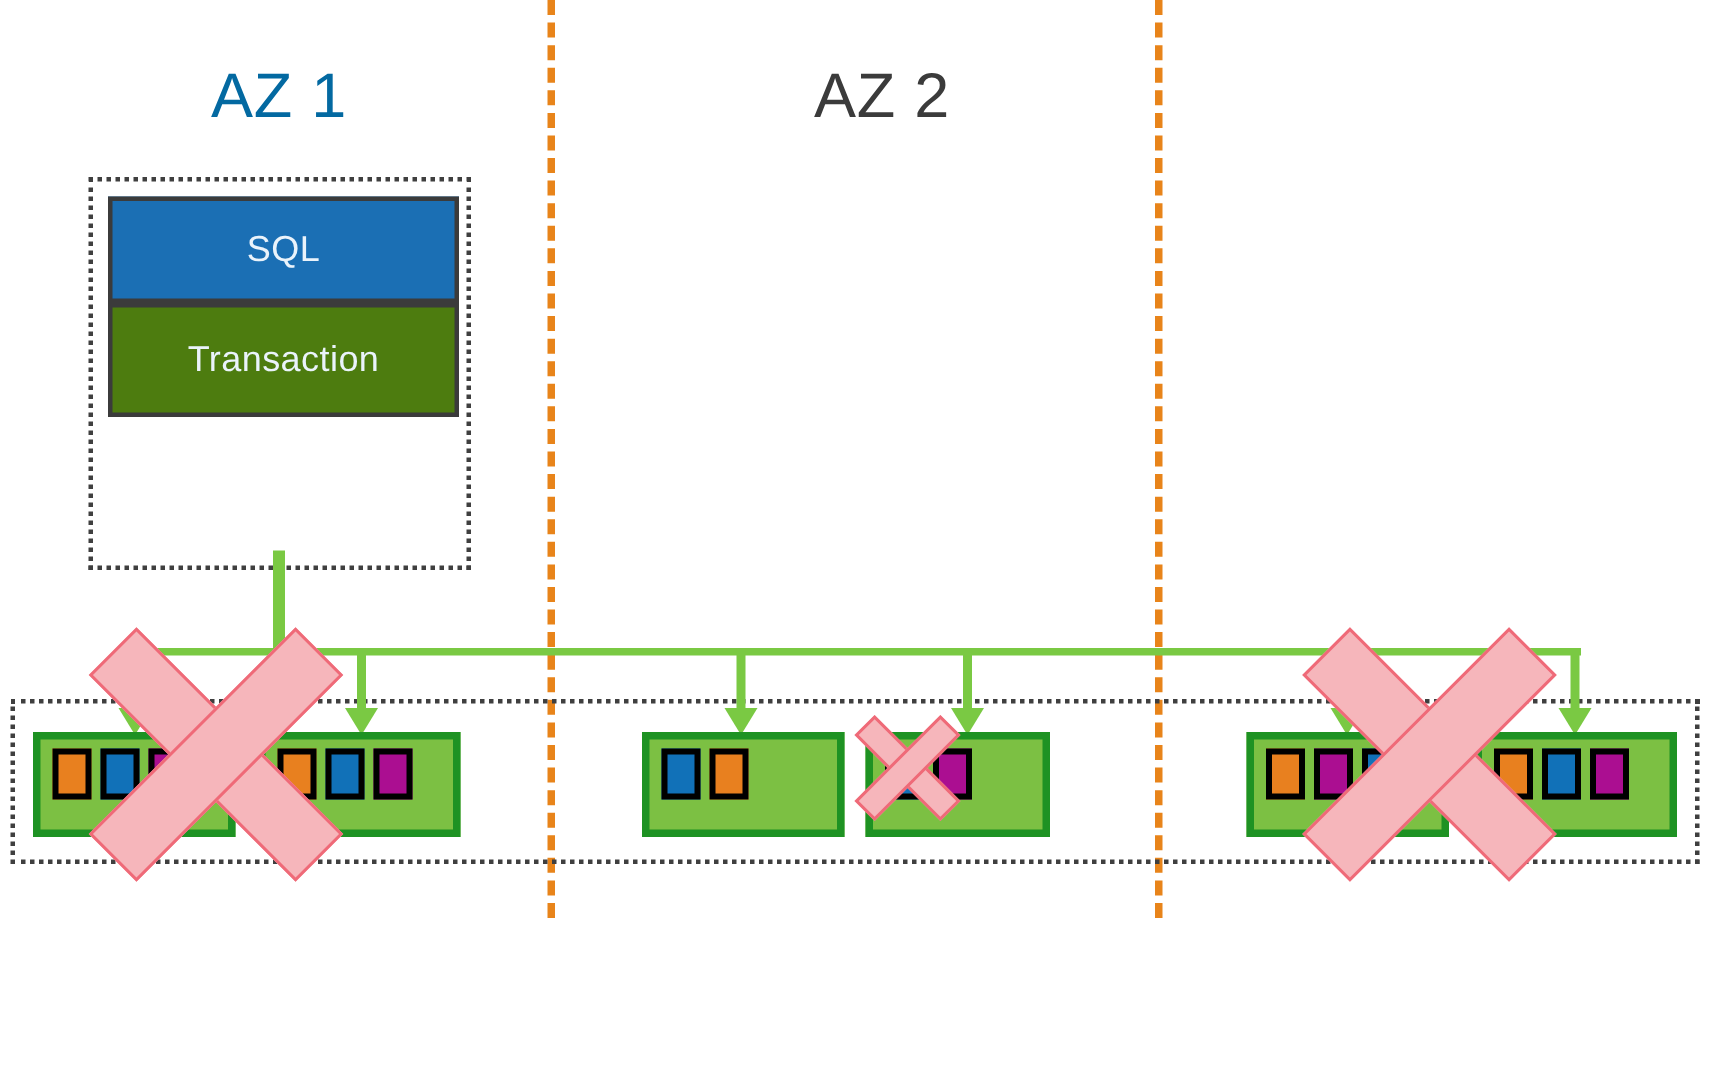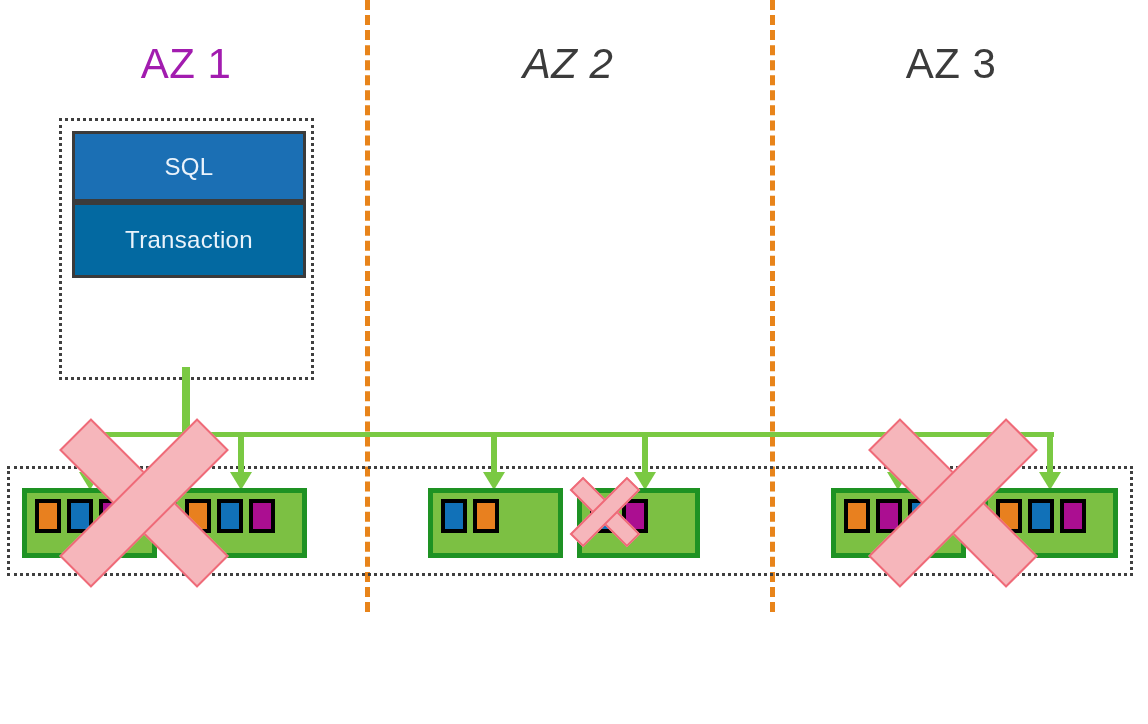--- a/index.html
+++ b/index.html
@@ -116,28 +116,27 @@
   }
 </style>
 </head>
 <body>
 
 <div id="stage">
 
   <div class="divider abs" id="div-0" style="left: 365px; border-left-color: rgb(232, 132, 26);"></div>
   <div class="divider abs" id="div-1" style="left: 770px; border-left-color: rgb(232, 132, 26);"></div>
 
-  <div class="az-label" id="azl-0" style="left: 76px; width: 220px; color: #a21caf;">AZ 1</div>
-  <div class="az-label" id="azl-1" style="left: 458px; width: 220px; color: rgb(59, 59, 59); font-style: italic;">AZ 2</div>
-  <div class="az-label" id="azl-2" style="left: 841px; width: 220px; color: rgb(59, 59, 59);">AZ 3</div>
+  <div class="az-label" id="azl-0" style="left: 76px; width: 220px; color: #0369a1;">AZ 1</div>
+  <div class="az-label" id="azl-1" style="left: 478px; width: 220px; color: rgb(59, 59, 59);">AZ 2</div>
 
   <div class="dotted-box" id="stack-container" style="left: 59px; top: 118px; width: 255px; height: 262px;"></div>
 
   <div class="blue-box" id="svc-0" style="left: 72px; top: 131px; width: 234px; height: 71px; background: rgb(27, 111, 180); border-color: rgb(59, 59, 59);">SQL</div>
-  <div class="blue-box" id="svc-1" style="left: 72px; top: 202px; width: 234px; height: 76px; background: #0369a1; border-color: rgb(59, 59, 59);">Transaction</div>
+  <div class="blue-box" id="svc-1" style="left: 72px; top: 202px; width: 234px; height: 76px; background: #4d7c0f; border-color: rgb(59, 59, 59);">Transaction</div>
 
   <div class="dotted-box" id="replica-container" style="left: 7px; top: 466px; width: 1126px; height: 110px;"></div>
 
   <div id="connector-layer">
       <div class="gline" style="left: 182px; top: 367px; width: 8px; height: 70px; background: rgb(122, 201, 67);"></div>
       <div class="gline" style="left: 86px; top: 432px; width: 968px; height: 5px; background: rgb(122, 201, 67);"></div>
       <div class="gline" style="left: 87px; top: 432px; width: 6px; height: 42px; background: rgb(122, 201, 67);"></div>
       <div class="arrow-head" style="left: 79px; top: 472px; border-top-color: rgb(122, 201, 67);"></div>
       <div class="gline" style="left: 238px; top: 432px; width: 6px; height: 42px; background: rgb(122, 201, 67);"></div>
       <div class="arrow-head" style="left: 230px; top: 472px; border-top-color: rgb(122, 201, 67);"></div>

